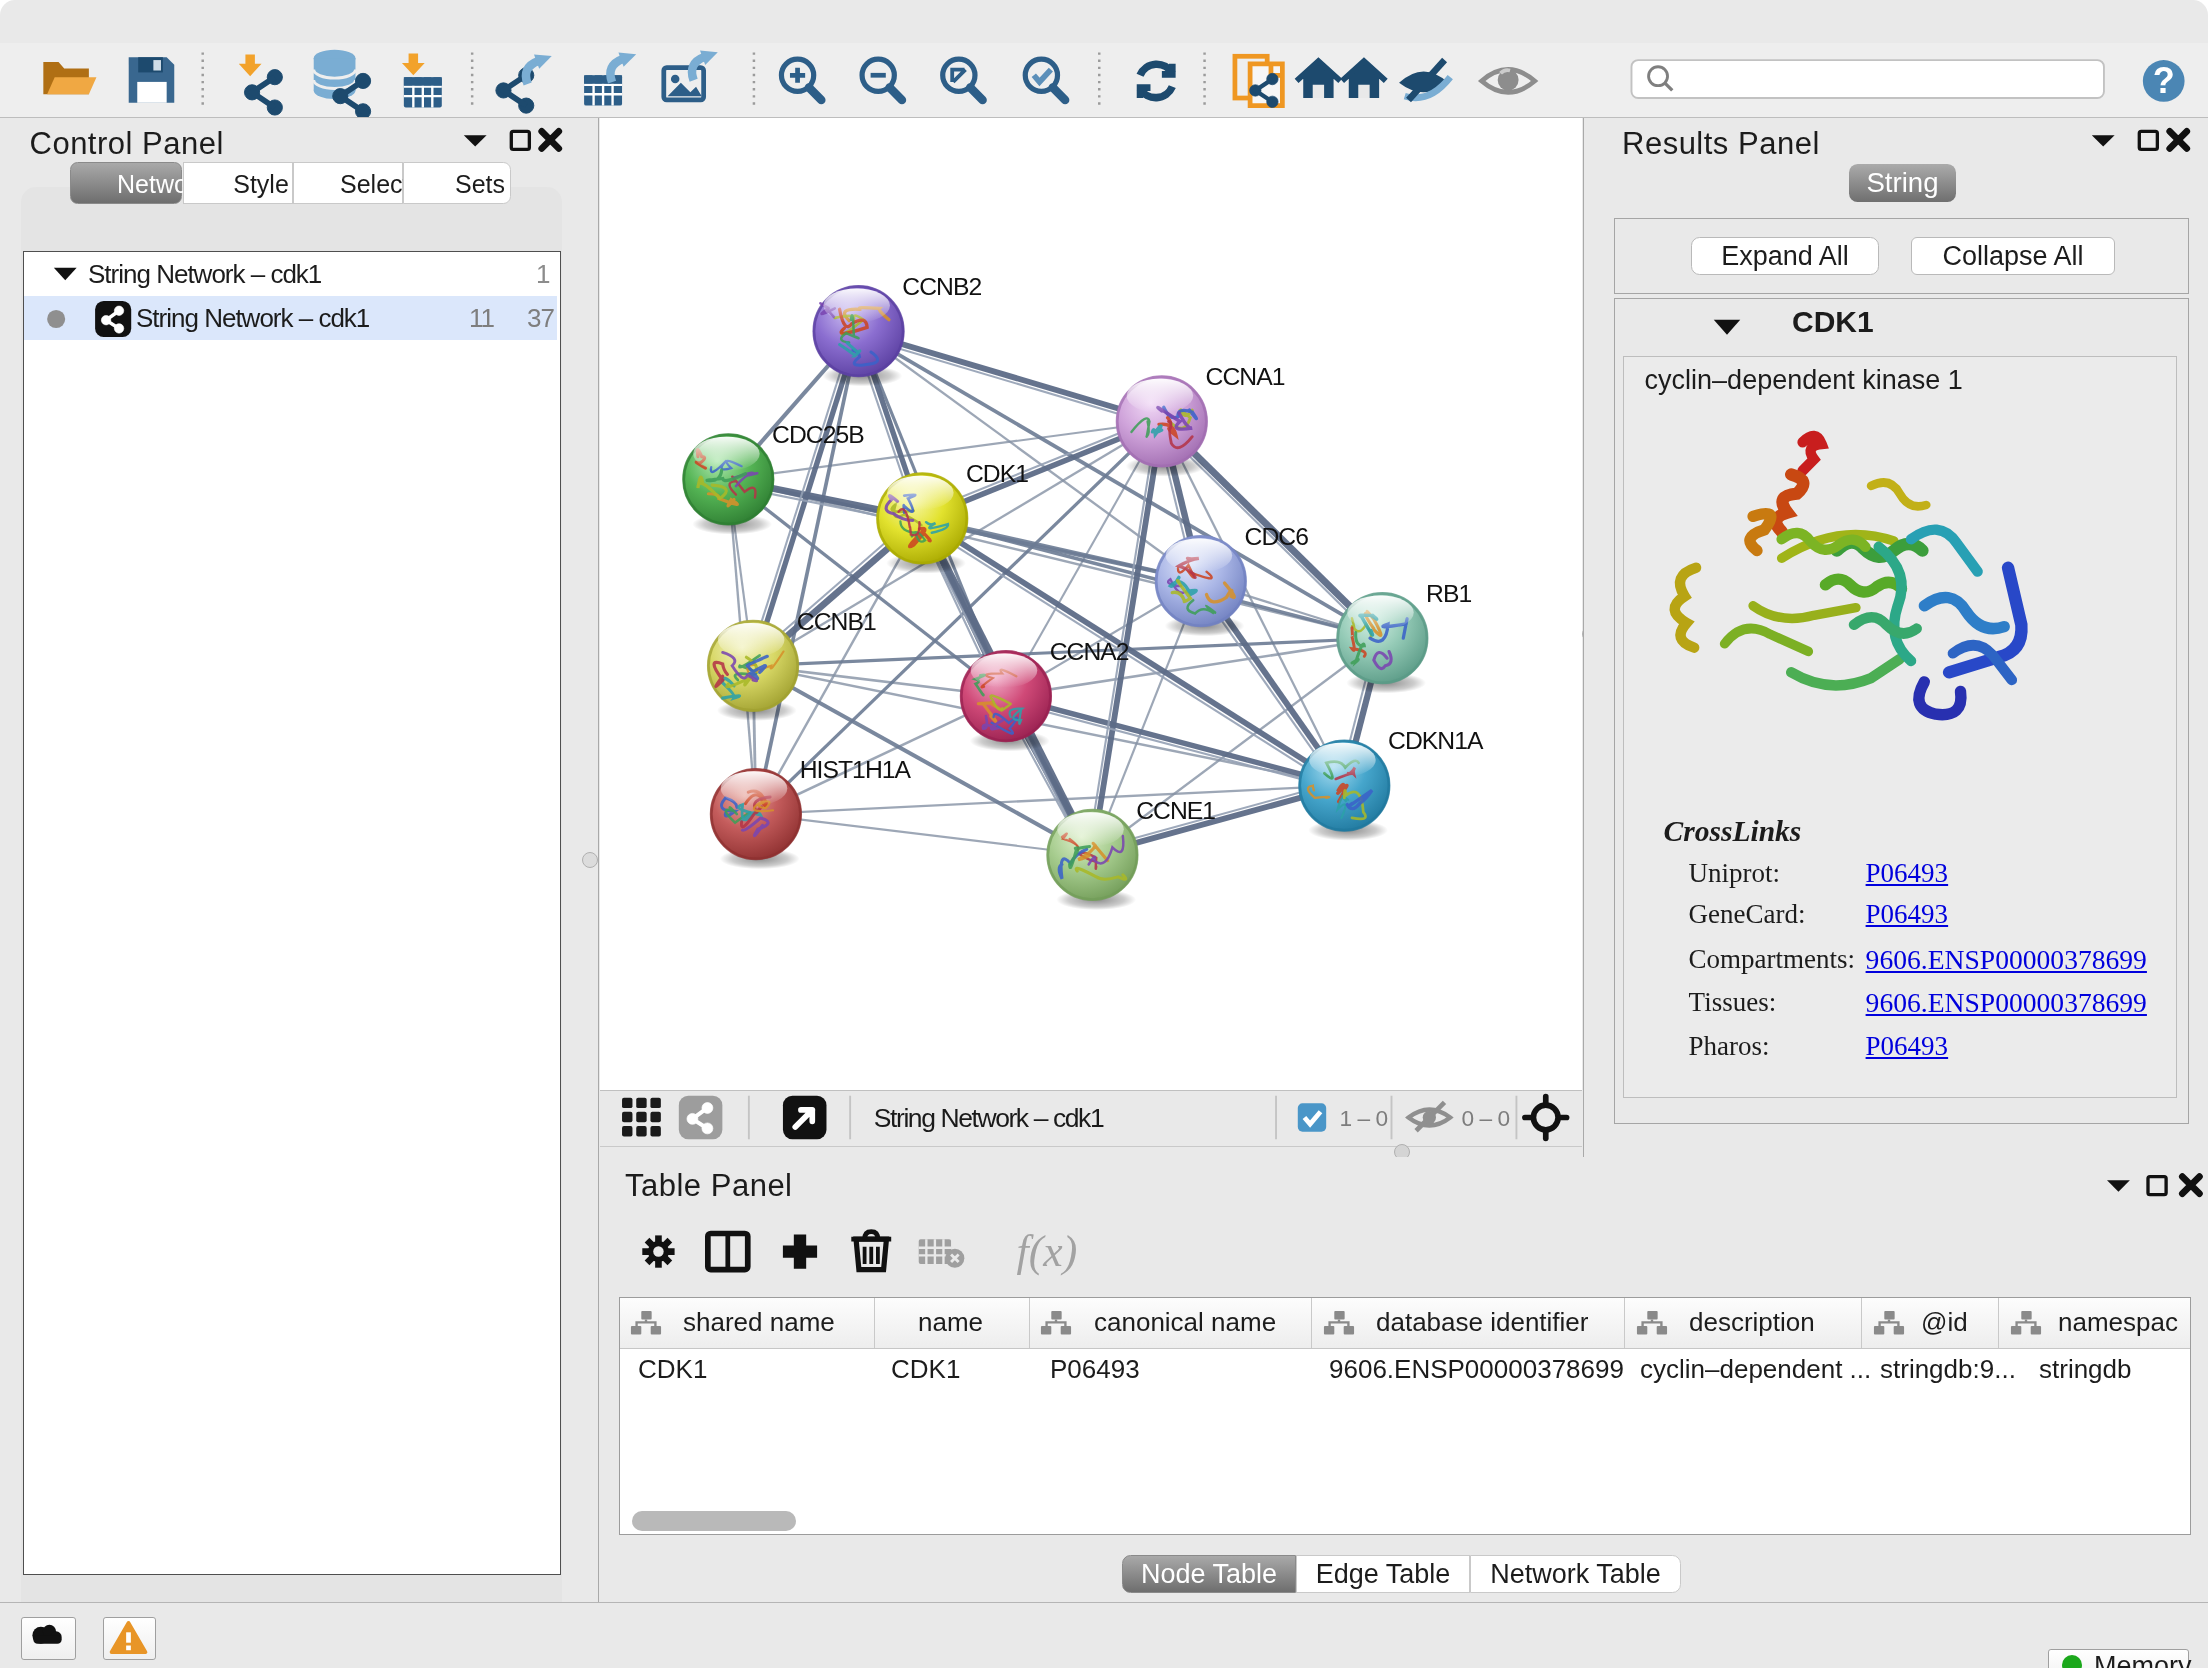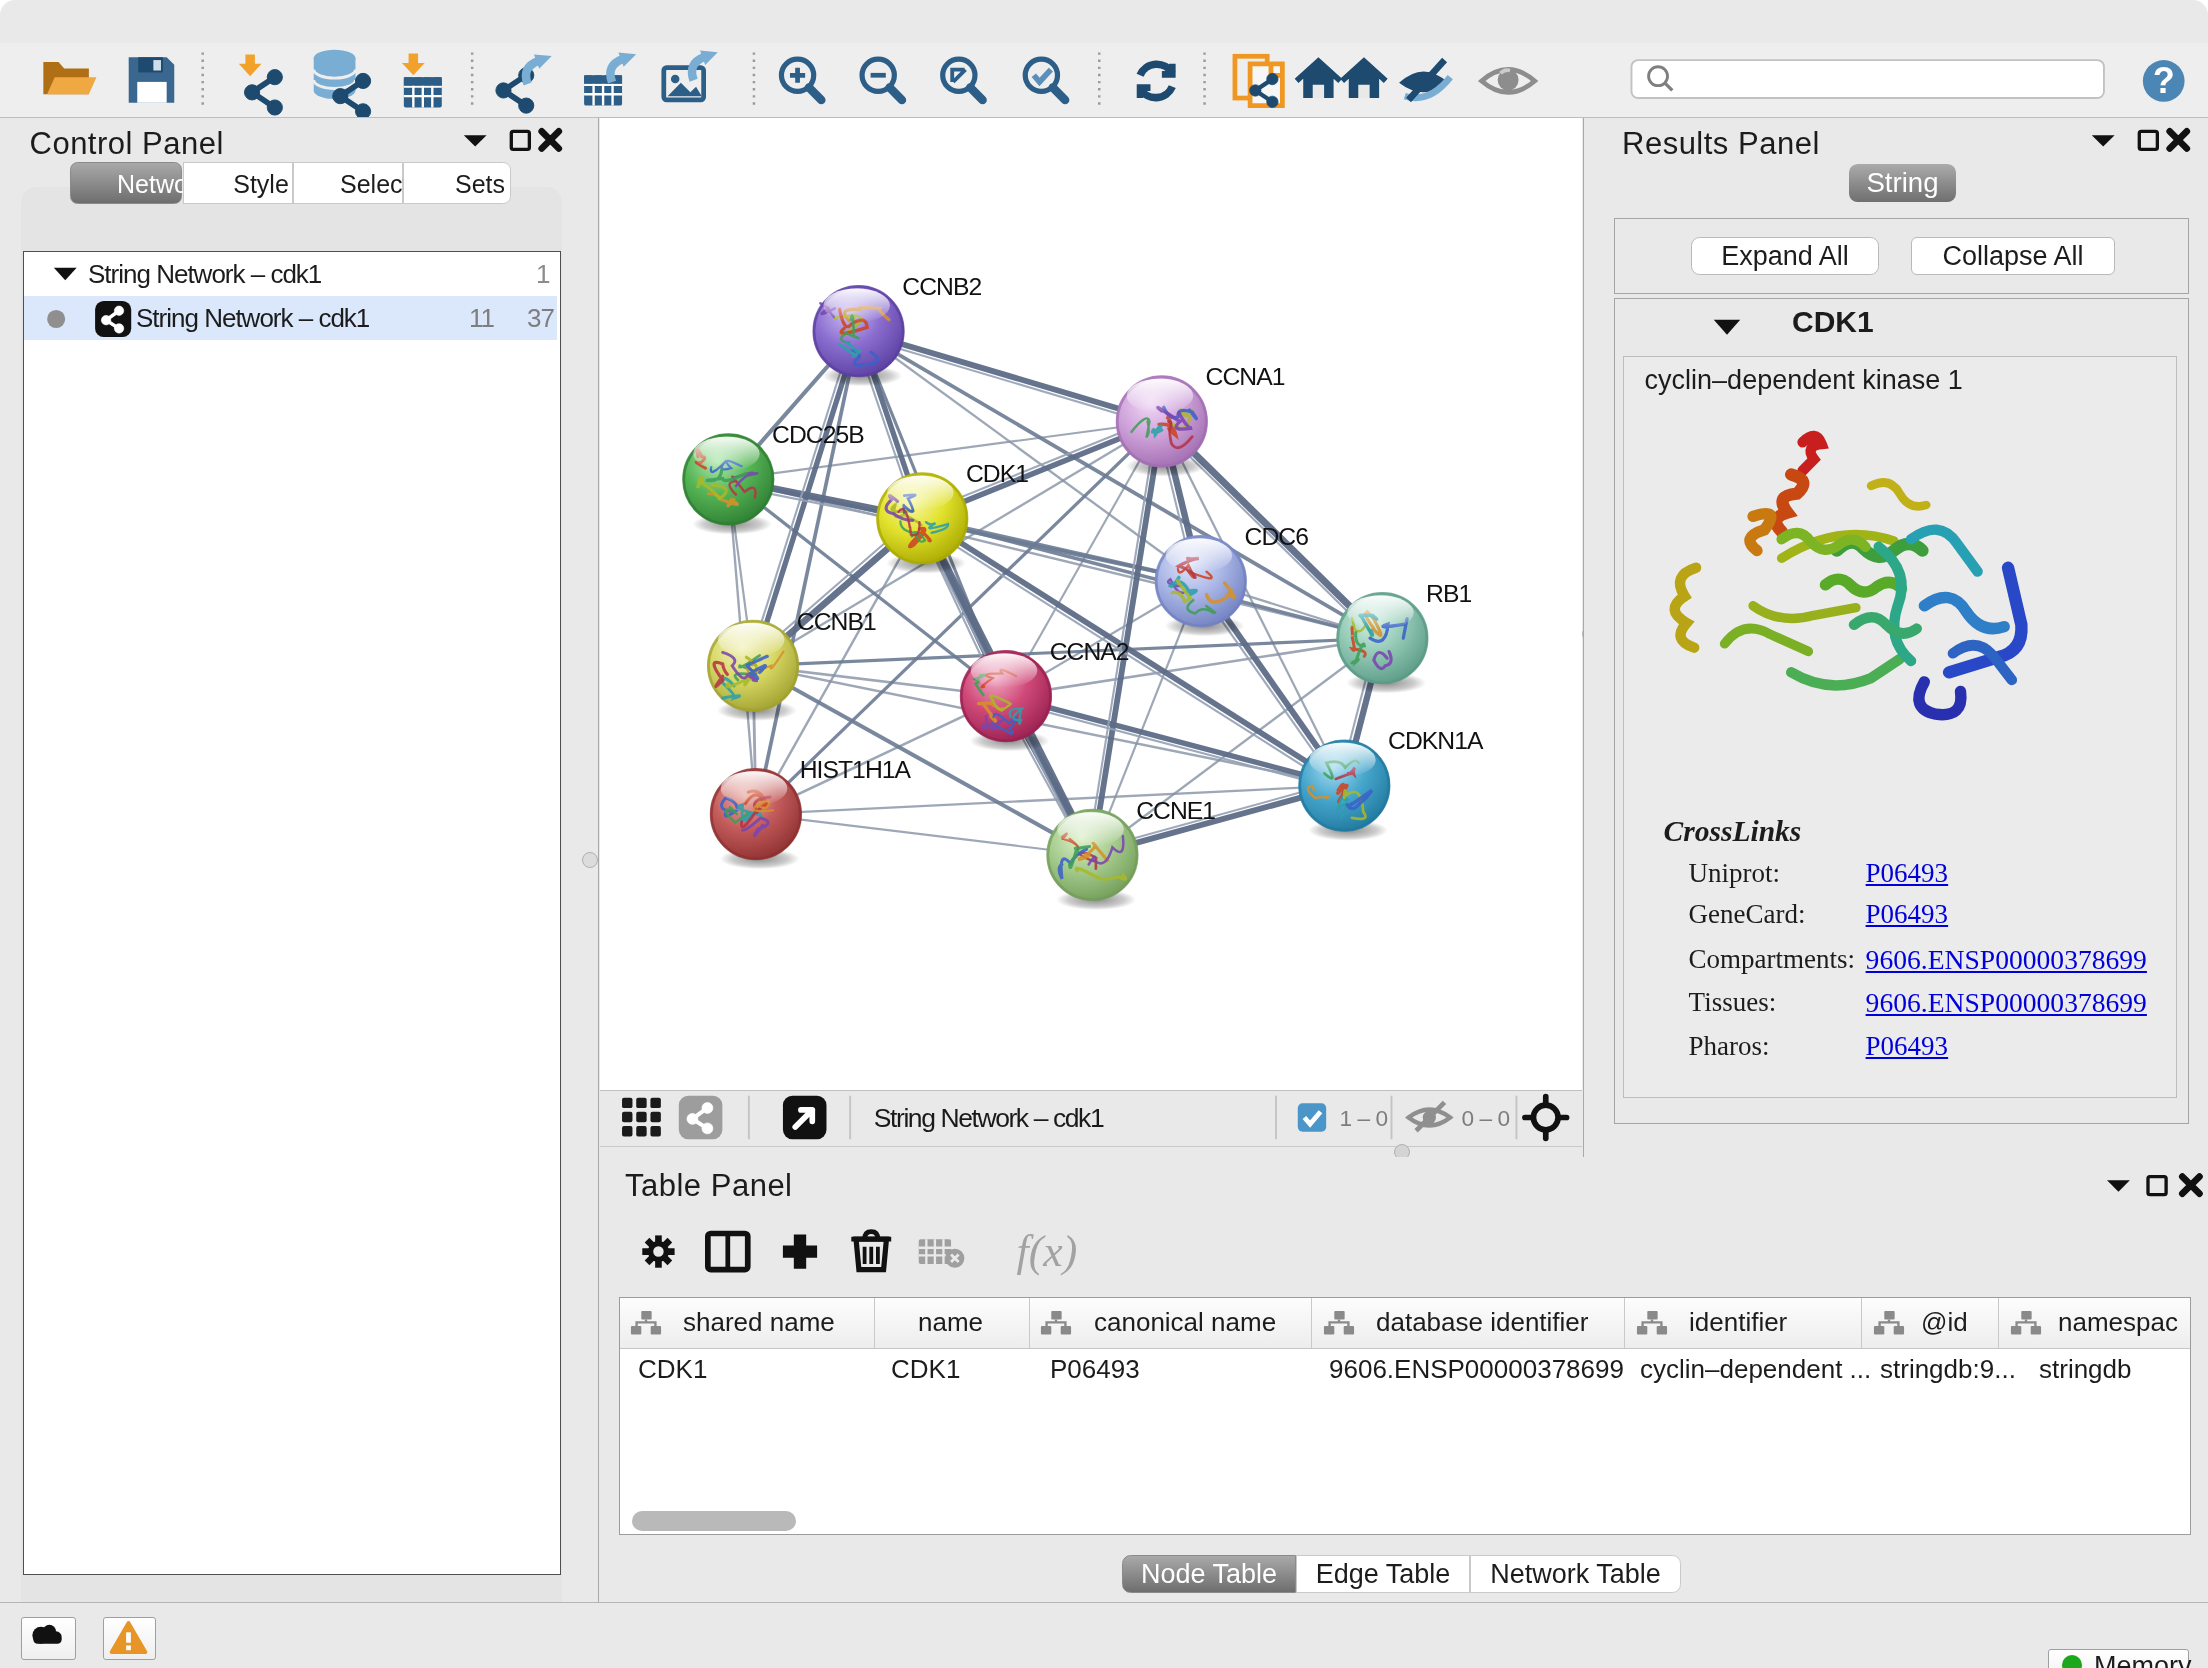--- a/index.html
+++ b/index.html
@@ -714,21 +714,21 @@
           </svg>
         <span class="abs" style="left:756px;top:8.6px;">database identifier</span>
         <svg class="abs" style="left:1016px;top:11.4px;" width="32" height="28.5" viewBox="0 0 34 30">
             <g fill="#8a8a8a">
               <rect x="12" y="2" width="11" height="9" rx="1"></rect>
               <rect x="1" y="18" width="11" height="9" rx="1"></rect>
               <rect x="22" y="18" width="11" height="9" rx="1"></rect>
               <path d="M17,11 v4 M7,18 v-4 h20 v4" stroke="#8a8a8a" stroke-width="2.5" fill="none"></path>
             </g>
           </svg>
-        <span class="abs" style="left:1069px;top:8.6px;">identifier</span>
+        <span class="abs" style="left:1069px;top:8.6px;">description</span>
         <svg class="abs" style="left:1253px;top:11.4px;" width="32" height="28.5" viewBox="0 0 34 30">
             <g fill="#8a8a8a">
               <rect x="12" y="2" width="11" height="9" rx="1"></rect>
               <rect x="1" y="18" width="11" height="9" rx="1"></rect>
               <rect x="22" y="18" width="11" height="9" rx="1"></rect>
               <path d="M17,11 v4 M7,18 v-4 h20 v4" stroke="#8a8a8a" stroke-width="2.5" fill="none"></path>
             </g>
           </svg>
         <span class="abs" style="left:1301px;top:8.6px;">@id</span>
         <svg class="abs" style="left:1390px;top:11.4px;" width="32" height="28.5" viewBox="0 0 34 30">

